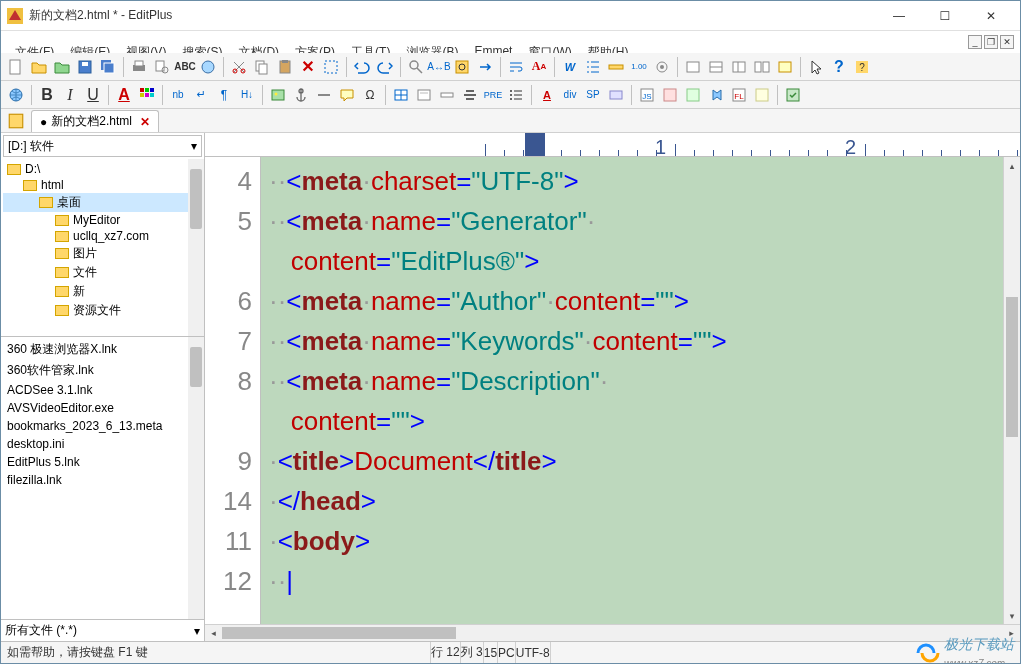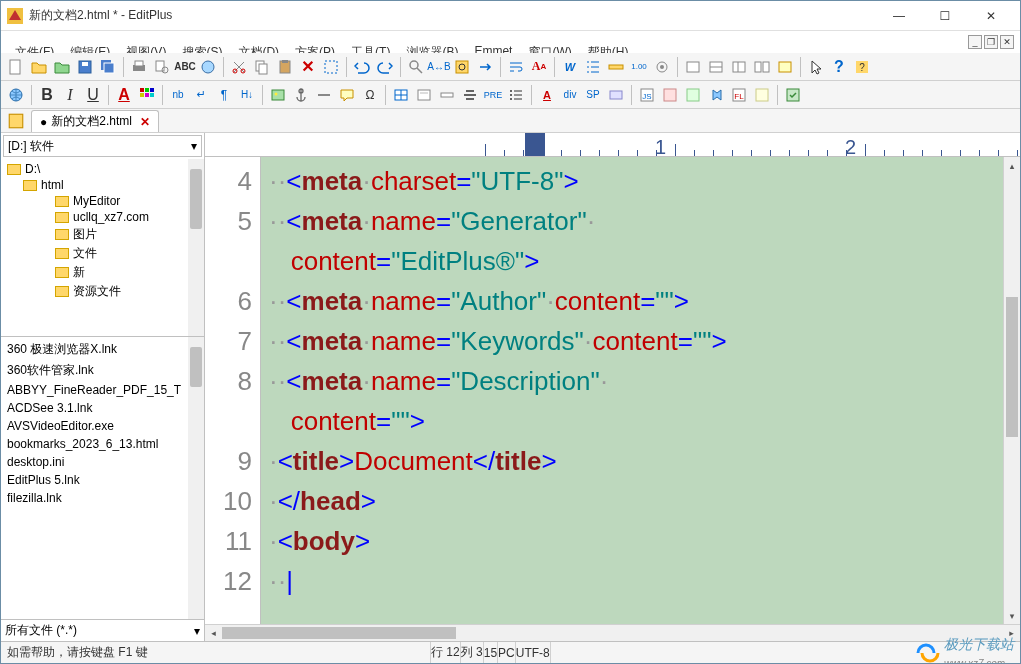--- a/index.html
+++ b/index.html
@@ -450,20 +450,24 @@
     </div>
     <div class="tree" id="folder-tree">
       <div class="tree-item" style="padding-left: 4px;">
           <span class="folder-icon"></span>
           <span>D:\</span>
         </div>
         <div class="tree-item" style="padding-left: 20px;">
           <span class="folder-icon"></span>
           <span>html</span>
         </div>
+        <div class="tree-item selected" style="padding-left: 36px;">
+          <span class="folder-icon"></span>
+          <span>桌面</span>
+        </div>
         <div class="tree-item" style="padding-left: 52px;">
           <span class="folder-icon"></span>
           <span>MyEditor</span>
         </div>
         <div class="tree-item" style="padding-left: 52px;">
           <span class="folder-icon"></span>
           <span>ucllq_xz7.com</span>
         </div>
         <div class="tree-item" style="padding-left: 52px;">
           <span class="folder-icon"></span>
@@ -481,24 +485,23 @@
           <span class="folder-icon"></span>
           <span>资源文件</span>
         </div>
         <div class="scrollbar-v">
           <div class="thumb" style="top:10px;height:60px"></div>
         </div>
     </div>
     <div class="files" id="file-list">
       <div class="file-item">360 极速浏览器X.lnk</div>
         <div class="file-item">360软件管家.lnk</div>
-        <div class="file-item">ABBYY_FineReader_PDF_15_T</div>
         <div class="file-item">ACDSee 3.1.lnk</div>
         <div class="file-item">AVSVideoEditor.exe</div>
-        <div class="file-item">bookmarks_2023_6_13.html</div>
+        <div class="file-item">bookmarks_2023_6_13.meta</div>
         <div class="file-item">desktop.ini</div>
         <div class="file-item">EditPlus 5.lnk</div>
         <div class="file-item">filezilla.lnk</div>
         <div class="scrollbar-v">
           <div class="thumb" style="top:10px;height:40px"></div>
         </div>
     </div>
     <div class="filter">
       <span>所有文件 (*.*)</span>
       <span class="arrow">▾</span>
@@ -543,21 +546,21 @@
     <div class="editor-scroll">
       <div class="gutter" id="gutter">
           <div>4</div>
           <div>5</div>
           <div>&nbsp;</div>
           <div>6</div>
           <div>7</div>
           <div>8</div>
           <div>&nbsp;</div>
           <div>9</div>
-          <div>10</div>
+          <div>14</div>
           <div>11</div>
           <div>12</div>
         </div>
       <div class="code-area" id="code"><div class="code-line"><span class="dot">··</span><span class="tag-br">&lt;</span><span class="tag-name">meta</span><span class="dot">·</span><span class="attr-name">charset</span><span class="attr-eq">=</span><span class="attr-val">"UTF-8"</span><span class="tag-br">&gt;</span></div><div class="code-line"><span class="dot">··</span><span class="tag-br">&lt;</span><span class="tag-name">meta</span><span class="dot">·</span><span class="attr-name">name</span><span class="attr-eq">=</span><span class="attr-val">"Generator"</span><span class="dot">·</span></div><div class="code-line"><span class="dot">   </span><span class="attr-name">content</span><span class="attr-eq">=</span><span class="attr-val">"EditPlus®"</span><span class="tag-br">&gt;</span></div><div class="code-line"><span class="dot">··</span><span class="tag-br">&lt;</span><span class="tag-name">meta</span><span class="dot">·</span><span class="attr-name">name</span><span class="attr-eq">=</span><span class="attr-val">"Author"</span><span class="dot">·</span><span class="attr-name">content</span><span class="attr-eq">=</span><span class="attr-val">""</span><span class="tag-br">&gt;</span></div><div class="code-line"><span class="dot">··</span><span class="tag-br">&lt;</span><span class="tag-name">meta</span><span class="dot">·</span><span class="attr-name">name</span><span class="attr-eq">=</span><span class="attr-val">"Keywords"</span><span class="dot">·</span><span class="attr-name">content</span><span class="attr-eq">=</span><span class="attr-val">""</span><span class="tag-br">&gt;</span></div><div class="code-line"><span class="dot">··</span><span class="tag-br">&lt;</span><span class="tag-name">meta</span><span class="dot">·</span><span class="attr-name">name</span><span class="attr-eq">=</span><span class="attr-val">"Description"</span><span class="dot">·</span></div><div class="code-line"><span class="dot">   </span><span class="attr-name">content</span><span class="attr-eq">=</span><span class="attr-val">""</span><span class="tag-br">&gt;</span></div><div class="code-line"><span class="dot">·</span><span class="tag-br">&lt;</span><span class="tag-name">title</span><span class="tag-br">&gt;</span><span class="txt">Document</span><span class="tag-br">&lt;/</span><span class="tag-name">title</span><span class="tag-br">&gt;</span></div><div class="code-line"><span class="dot">·</span><span class="tag-br">&lt;/</span><span class="tag-name">head</span><span class="tag-br">&gt;</span></div><div class="code-line"><span class="dot">·</span><span class="tag-br">&lt;</span><span class="tag-name">body</span><span class="tag-br">&gt;</span></div><div class="code-line"><span class="dot">··</span><span class="tag-br">|</span></div></div>
       <div class="scrollbar-right">
         <div class="arrow-btn">▴</div>
         <div class="thumb"></div>
         <div class="arrow-btn" style="position:absolute;bottom:0;width:100%">▾</div>
       </div>
     </div>

